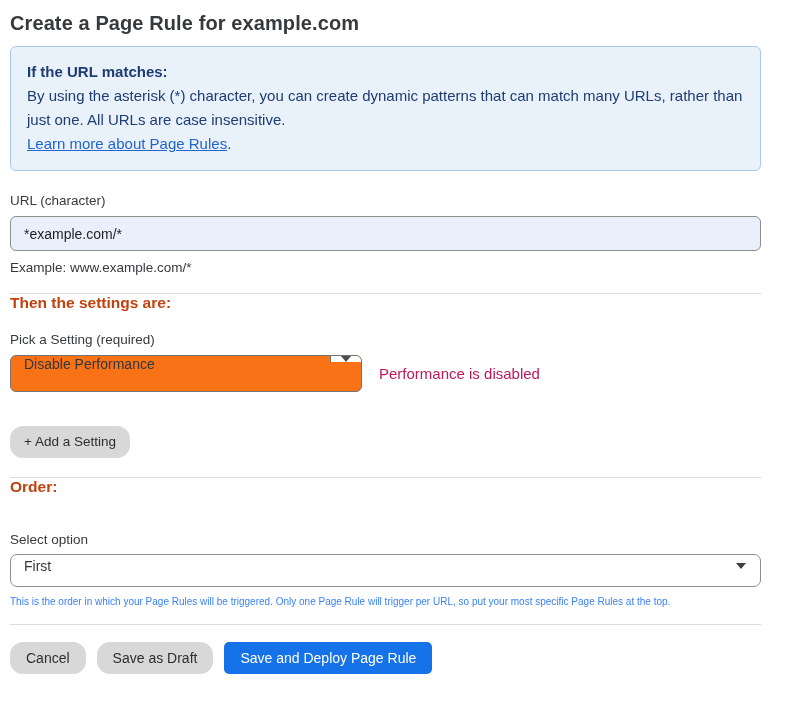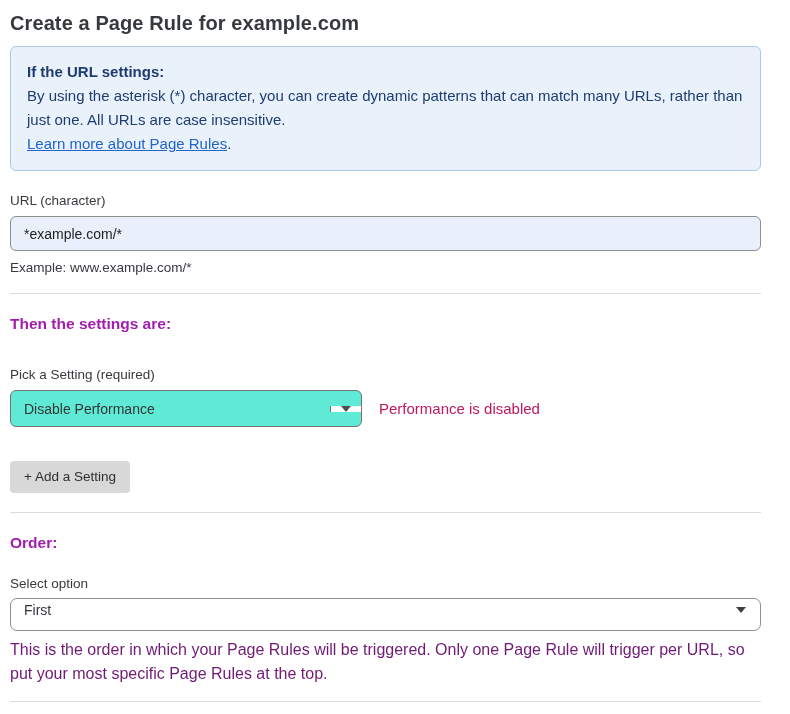--- a/index.html
+++ b/index.html
@@ -66,34 +66,33 @@
     margin-top: 9px;
   }
   .divider {
     border: none;
     border-top: 1px solid #dcdcdc;
     margin-top: 18px;
   }
   .section-heading {
     font-size: 15.5px;
     font-weight: 700;
-    color: #a21caf;
-    margin-top: 21px;
+    color: #c2410c;
   }
   .picker-row {
     display: flex;
     align-items: center;
     margin-top: 0;
   }
   .setting-select {
     display: flex;
-    align-items: center;
+    align-items: flex-start;
     width: 352px;
     height: 37px;
-    background: #5eead4;
+    background: #f97316;
     border: 1px solid #747474;
     border-radius: 6px;
     overflow: hidden;
     cursor: pointer;
   }
   .setting-select .select-value {
     flex: 1;
     display: flex;
     align-items: center;
     padding-left: 13px;
@@ -125,20 +124,21 @@
     font-size: 13.5px;
     border: none;
     border-radius: 4px;
     cursor: pointer;
     line-height: 1;
   }
   .btn-gray {
     background: #d8d8d8;
     color: #2e2e2e;
     padding: 9px 15px;
+    border-radius: 13px;
   }
   .add-setting-btn {
     margin-top: 34px;
     padding: 9px 14px;
   }
   .order-select {
     display: flex;
     align-items: center;
     width: 100%;
     height: 33px;
@@ -153,56 +153,56 @@
     font-size: 14px;
     color: #33363a;
   }
   .order-select .caret {
     border-left-width: 5px;
     border-right-width: 5px;
     border-top-width: 6px;
     border-top-color: #3c4044;
   }
   .help-text {
-    font-size: 16px;
-    color: #701a75;
+    font-size: 10px;
+    color: #3b82f6;
     line-height: 1.5;
     margin-top: 7px;
     max-width: 748px;
   }
   .actions-row {
     display: flex;
     align-items: center;
     gap: 11px;
     margin-top: 17px;
   }
   .actions-row .btn {
     font-size: 14px;
     padding: 9px 16px;
   }
   .btn-primary {
     background: #1672e8;
     color: #ffffff;
     border-radius: 5px;
     padding: 9px 17px;
   }
-  .mt-picker { margin-top: 34px; }
-  .mt-select-label { margin-top: 24px; margin-bottom: 7px; }
+  .mt-picker { margin-top: 20px; }
+  .mt-select-label { margin-top: 36px; margin-bottom: 7px; }
   .divider-2 { margin-top: 19px; }
   .divider-3 { margin-top: 15px; }
 </style>
 </head>
 <body>
 
 <div class="container">
 
   <h1 class="page-title">Create a Page Rule for example.com</h1>
 
   <div class="info-box">
-    <div class="info-heading">If the URL settings:</div>
+    <div class="info-heading">If the URL matches:</div>
     <div class="info-body">By using the asterisk (*) character, you can create dynamic patterns that can match many URLs, rather than just one. All URLs are case insensitive.</div>
     <div><a class="info-link">Learn more about Page Rules</a><span>.</span></div>
   </div>
 
   <div class="field-label">URL (character)</div>
   <input class="url-input" type="text" value="*example.com/*" style="">
   <div class="example-text">Example: www.example.com/*</div>
 
   <hr class="divider">
 

